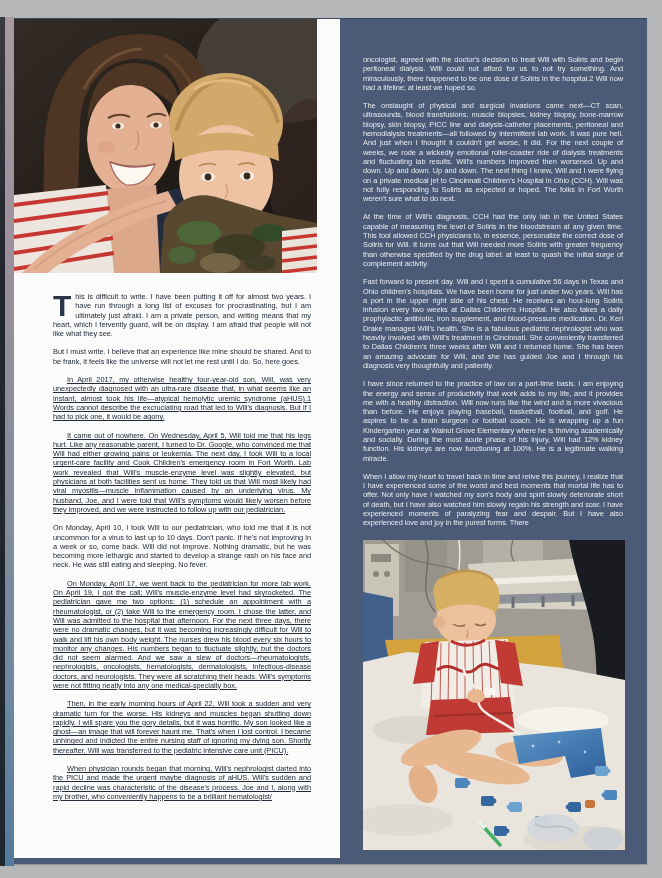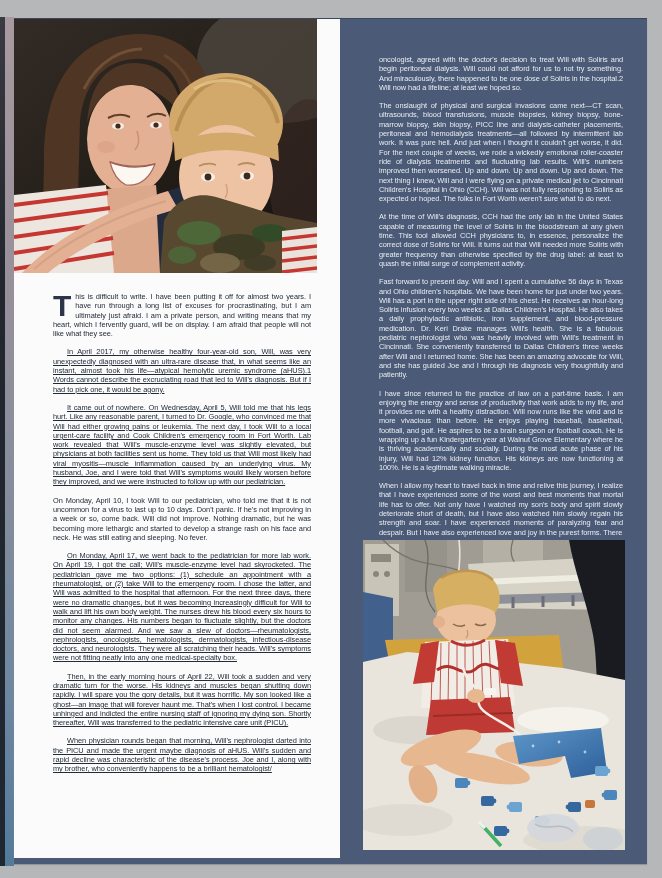--- a/index.html
+++ b/index.html
@@ -38,21 +38,21 @@
     position:absolute; left:39px; top:273px; width:258px;
     color:#222c39; font-size:7.4px; line-height:9.3px;
     text-align:justify; letter-spacing:-0.05px;
   }
   .left-text p { margin:0 0 9px 0; }
   .right-text {
     position:absolute; left:349px; top:37px; width:260px;
     color:#e9edf2; font-size:7.4px; line-height:9.3px;
     text-align:justify; letter-spacing:-0.05px;
   }
-  .right-text p { margin:0 0 9px 16px; }
+  .right-text p { margin:0 0 9px 0; }
   p.indent { text-indent:14px;text-decoration:underline; }
   .dropcap {
     float:left; font-weight:bold; font-size:30px; line-height:25px;
     color:#2b3547; margin:1px 4px 0 0;
   }
 </style>
 </head>
 <body>
 
 <div class="spine-dark"></div>
@@ -140,20 +140,21 @@
           <path d="M268,220 L303,216" stroke="#c53730" stroke-width="3.4" fill="none"></path>
           <path d="M268,231 L303,227" stroke="#c53730" stroke-width="3.4" fill="none"></path>
           <path d="M268,242 L303,238" stroke="#c53730" stroke-width="3.4" fill="none"></path>
           <path d="M268,253 L303,249" stroke="#c53730" stroke-width="3.4" fill="none"></path>
         </g>
       </svg>
     </div>
 
     <div class="left-text">
       <p><span class="dropcap">T</span><span>his is difficult to write. I have been putting it off for almost two years. I have run through a long list of excuses for procrastinating, but I am ultimately just afraid. I am a private person, and writing means that my heart, which I fervently guard, will be on display. I am afraid that people will not like what they see.</span></p>
+      <p>But I must write. I believe that an experience like mine should be shared. And to be frank, it feels like the universe will not let me rest until I do. So, here goes.</p>
       <p class="indent">In April 2017, my otherwise healthy four-year-old son, Will, was very unexpectedly diagnosed with an ultra-rare disease that, in what seems like an instant, almost took his life—atypical hemolytic uremic syndrome (aHUS).1 Words cannot describe the excruciating road that led to Will's diagnosis. But if I had to pick one, it would be agony.</p>
       <p class="indent">It came out of nowhere. On Wednesday, April 5, Will told me that his legs hurt. Like any reasonable parent, I turned to Dr. Google, who convinced me that Will had either growing pains or leukemia. The next day, I took Will to a local urgent-care facility and Cook Children's emergency room in Fort Worth. Lab work revealed that Will's muscle-enzyme level was slightly elevated, but physicians at both facilities sent us home. They told us that Will most likely had viral myositis—muscle inflammation caused by an underlying virus. My husband, Joe, and I were told that Will's symptoms would likely worsen before they improved, and we were instructed to follow up with our pediatrician.</p>
       <p>On Monday, April 10, I took Will to our pediatrician, who told me that it is not uncommon for a virus to last up to 10 days. Don't panic. If he's not improving in a week or so, come back. Will did not improve. Nothing dramatic, but he was becoming more lethargic and started to develop a strange rash on his face and neck. He was still eating and sleeping. No fever.</p>
       <p class="indent">On Monday, April 17, we went back to the pediatrician for more lab work. On April 19, I got the call; Will's muscle-enzyme level had skyrocketed. The pediatrician gave me two options: (1) schedule an appointment with a rheumatologist, or (2) take Will to the emergency room. I chose the latter, and Will was admitted to the hospital that afternoon. For the next three days, there were no dramatic changes, but it was becoming increasingly difficult for Will to walk and lift his own body weight. The nurses drew his blood every six hours to monitor any changes. His numbers began to fluctuate slightly, but the doctors did not seem alarmed. And we saw a slew of doctors—rheumatologists, nephrologists, oncologists, hematologists, dermatologists, infectious-disease doctors, and neurologists. They were all scratching their heads. Will's symptoms were not fitting neatly into any one medical-specialty box.</p>
       <p class="indent">Then, in the early morning hours of April 22, Will took a sudden and very dramatic turn for the worse. His kidneys and muscles began shutting down rapidly. I will spare you the gory details, but it was horrific. My son looked like a ghost—an image that will forever haunt me. That's when I lost control. I became unhinged and indicted the entire nursing staff of ignoring my dying son. Shortly thereafter, Will was transferred to the pediatric intensive care unit (PICU).</p>
       <p class="indent">When physician rounds began that morning, Will's nephrologist darted into the PICU and made the urgent maybe diagnosis of aHUS. Will's sudden and rapid decline was characteristic of the disease's process. Joe and I, along with my brother, who conveniently happens to be a brilliant hematologist/</p>
     </div>
   </div>
 
   <div class="right-text">

